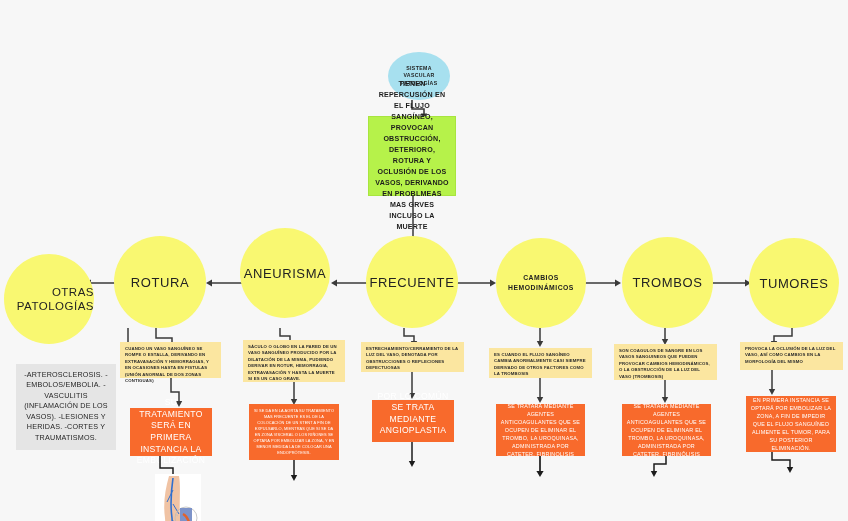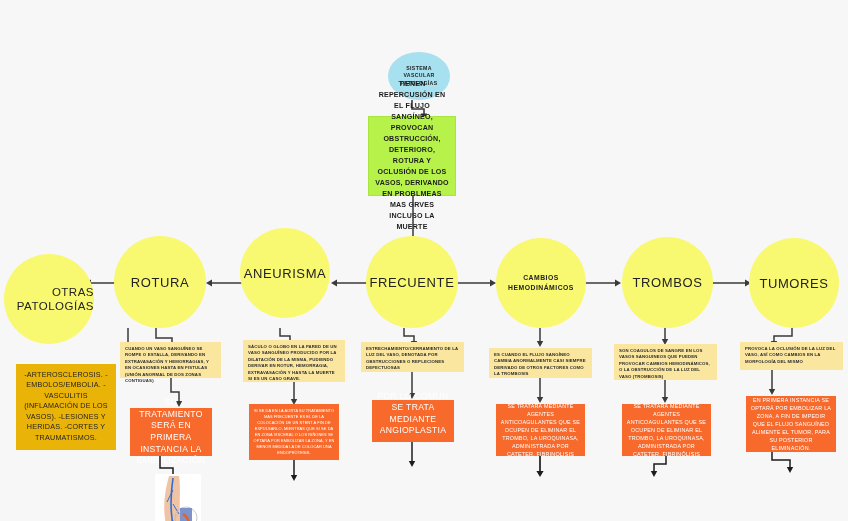--- a/index.html
+++ b/index.html
@@ -34,21 +34,21 @@
   .circle.big{font-size:13px;letter-spacing:.6px;font-weight:500;align-items:center;}
   .circle.two-line{font-size:11.5px;line-height:1.25;letter-spacing:.5px;}
   .circle.small-text{font-size:6.8px;line-height:1.4;letter-spacing:.5px;font-weight:600;}
 
   
   .desc-box{
     background:#fbe6a0;font-size:4.3px;line-height:1.5;letter-spacing:.15px;
     color:#2b2b2b;padding:4px 5px;font-weight:600;text-align:left;
   }
   .pink-box{
-    background:#eab308;font-size:7.2px;line-height:1.45;letter-spacing:.2px;
+    background:#e5e5e5;font-size:7.2px;line-height:1.45;letter-spacing:.2px;
     color:#1f1f1f;padding:6px 4px;text-align:center;font-weight:500;
   }
   .orange-box{
     background:#f86a2c;color:#fff;padding:5px 4px;text-align:center;font-weight:500;
   }
   .orange-box.lg{font-size:8.6px;line-height:1.35;letter-spacing:.3px;}
   .orange-box.sm{font-size:5.4px;line-height:1.5;letter-spacing:.2px;}
   .orange-box.xs{font-size:3.9px;line-height:1.55;letter-spacing:.1px;}
 
   

